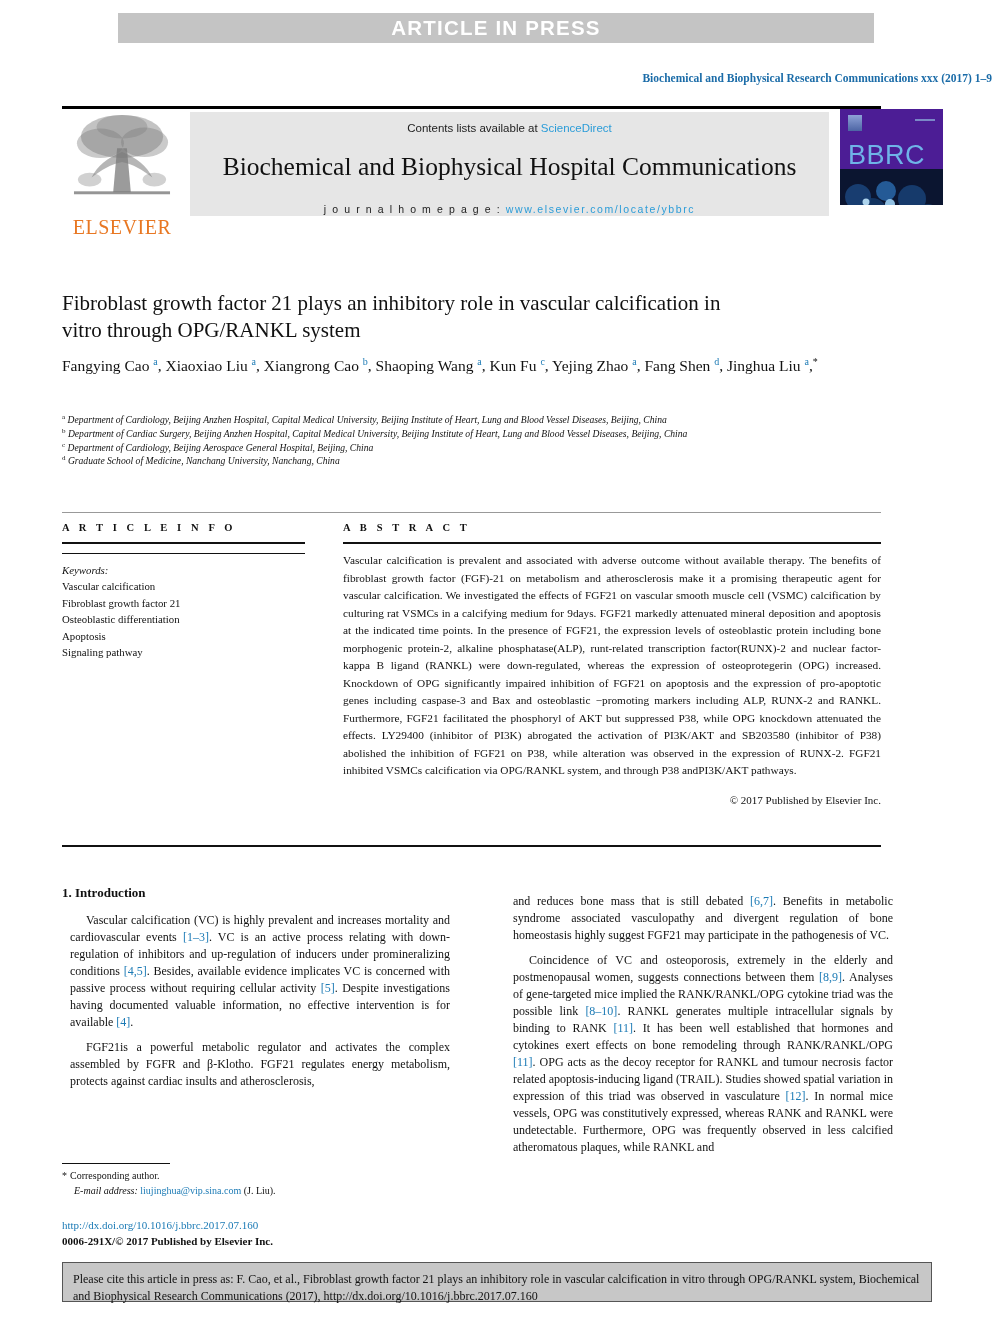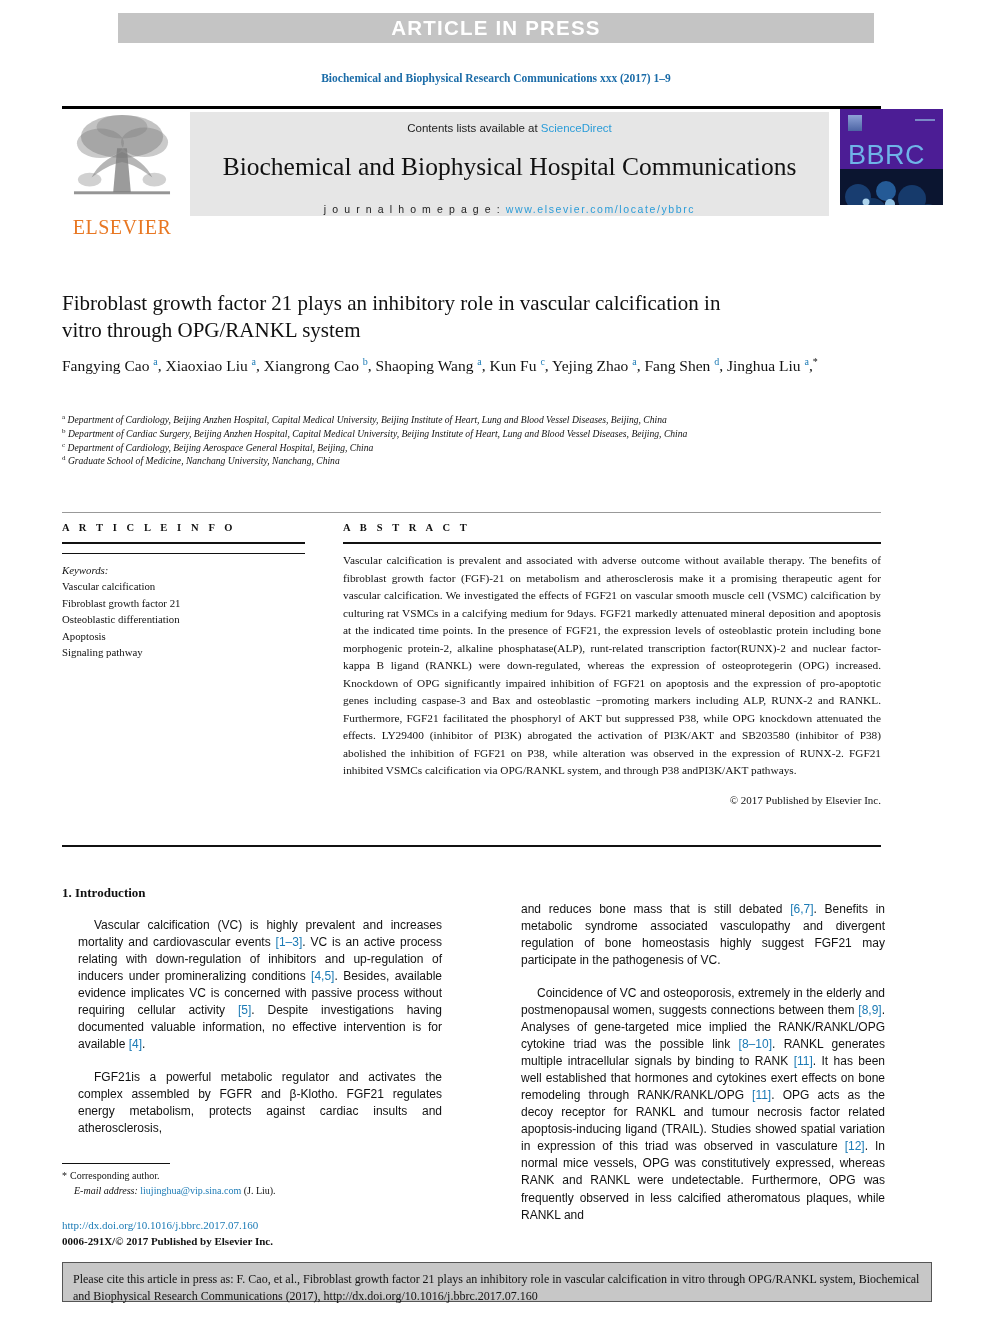--- a/index.html
+++ b/index.html
@@ -28,21 +28,21 @@
     font-weight: bold;
     font-size: 20.5px;
     letter-spacing: 1.2px;
     color: #ffffff;
   }
 
   
   .running-head {
     position: absolute;
     left: 0; top: 72px; width: 992px;
-    text-align: center;
+    text-align: right;
     font-family: "Liberation Serif", serif;
     font-weight: bold;
     font-size: 11.5px;
     color: #1b6ca8;
   }
 
   
   .rule-thick-top {
     position: absolute; left: 62px; top: 106px;
     width: 819px; height: 3px; background: #000;
@@ -220,26 +220,26 @@
     position: absolute; left: 505px; top: 885px; width: 396px;
   }
   .h1 {
     font-family: "Liberation Serif", serif;
     font-weight: bold;
     font-size: 13px;
     color: #111;
     margin: 0 0 11px 0;
   }
   .para {
-    font-family: Liberation Sans, sans-serif;
+    font-family: Liberation Serif, serif;
     font-size: 12px;
     line-height: 1.42;
     text-align: justify;
     color: #111;
-    margin: 16px;
+    margin: 8px;
   }
   .para + .para { text-indent: 16px; }
   .para.first { text-indent: 16px; }
   .ref { color: #1b7ab5; }
 
   
   .footnote {
     position: absolute; left: 62px; top: 1163px; width: 396px;
   }
   .fn-rule { width: 108px; height: 1px; background: #111; margin-bottom: 5px;}

